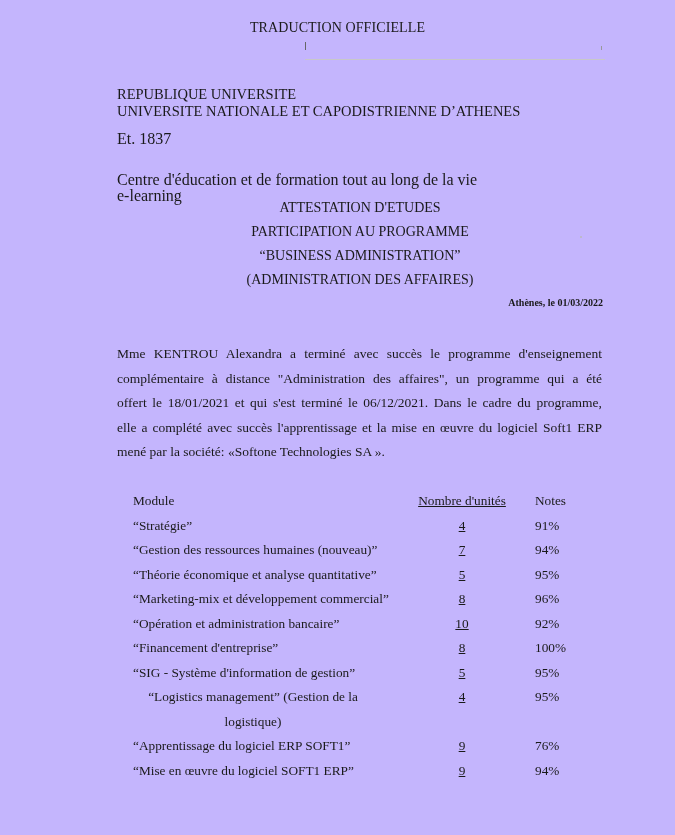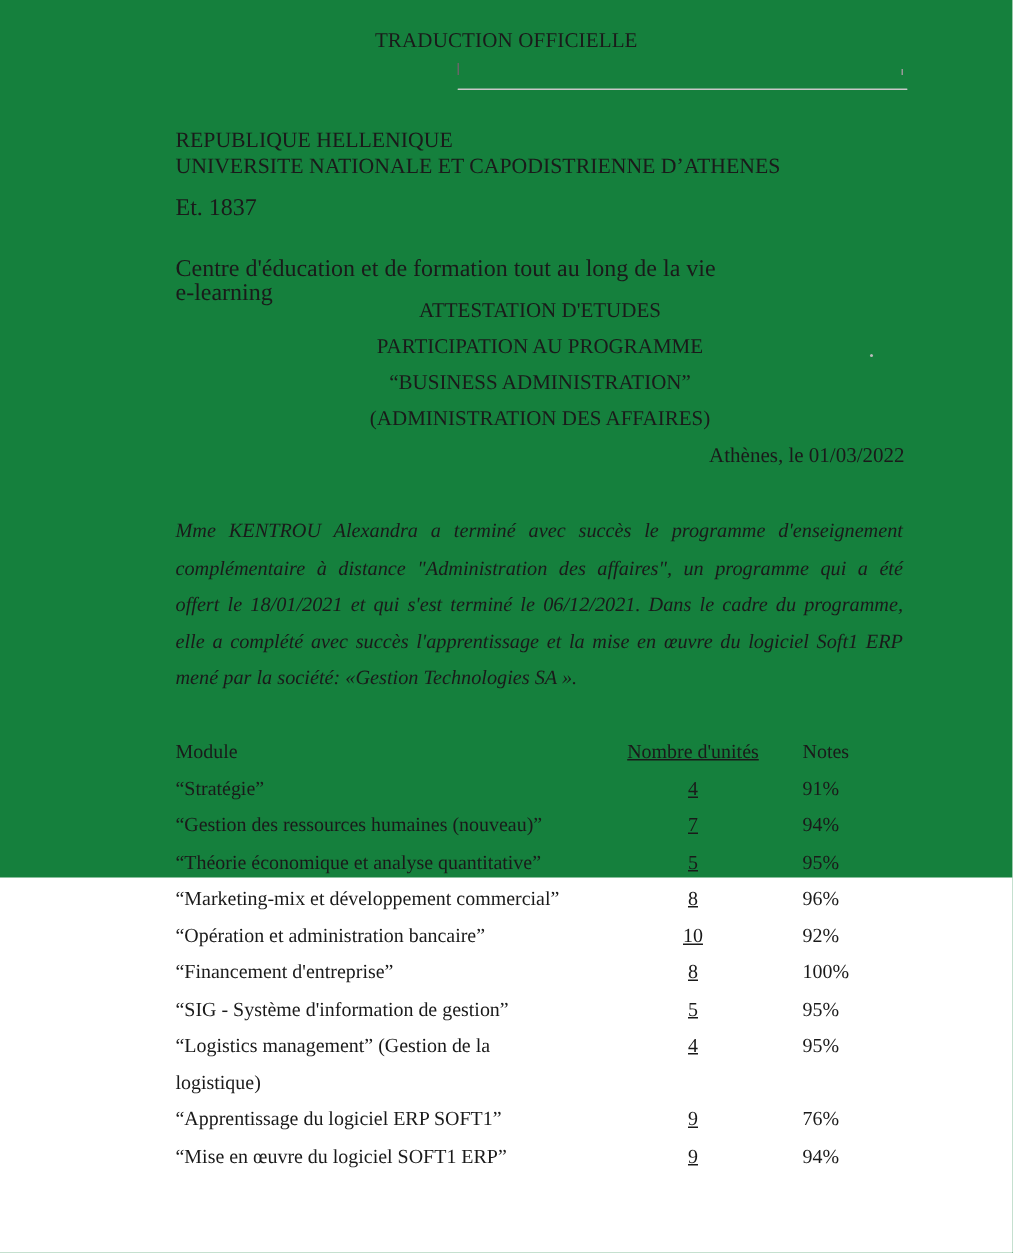--- a/index.html
+++ b/index.html
@@ -11,22 +11,22 @@
       width: 675px;
       height: 835px;
       position: relative;
       overflow: hidden;
       font-family: "Liberation Serif", "DejaVu Serif", serif;
       color: #1a1a1a;
     }
     .page {
       position: absolute;
       left: 0; top: 0;
-      width: 675px; height: 585px;
-      background: #15803d;
+      width: 675px; height: 835px;
+      background: #c4b5fd;
     }
     .abs { position: absolute; white-space: nowrap; }
     .title-top {
       top: 20px; left: 0; width: 675px;
       text-align: center;
       font-size: 14px;
       letter-spacing: 0.1px;
     }
     .stamp-line {
       position: absolute;
@@ -48,48 +48,48 @@
       left: 117px;
       font-size: 16px;
     }
     .center-title {
       left: 0; width: 720px;
       text-align: center;
       font-size: 14px;
     }
     .date-line {
       right: 72px;
-      font-size: 14px;
+      font-size: 10px;
       text-align: right;
+      font-weight: bold;
     }
     .paragraph {
       position: absolute;
       left: 117px;
       top: 342px;
       width: 485px;
       font-size: 13.5px;
       line-height: 24.5px;
       text-align: justify;
-      font-style: italic;
     }
     .paragraph span { display: block; text-align-last: justify; }
     .paragraph span.last { text-align-last: left; }
     .table {
       position: absolute;
       left: 117px;
       top: 489px;
       width: 490px;
       font-size: 13.3px;
     }
     .row {
       position: relative;
       height: 24.5px;
       line-height: 24.5px;
     }
-    .cell-module { position: absolute; left: 0; white-space: nowrap; }
+    .cell-module { position: absolute; left: 16px; white-space: nowrap; text-align: center; }
     .cell-units { position: absolute; left: 300px; width: 90px; text-align: center; text-decoration: underline; }
     .cell-notes { position: absolute; left: 418px; width: 70px; text-align: left; }
     .row.wrap { height: 49px; }
     .row.wrap .cell-module { white-space: normal; width: 240px; line-height: 24.5px; }
     .faint-dot {
       position: absolute;
       width: 2px; height: 2px;
       background: #bbb;
       border-radius: 1px;
     }
@@ -99,39 +99,39 @@
 
 <div class="page">
 
   <div class="abs title-top">TRADUCTION OFFICIELLE</div>
 
   <div class="stamp-line"></div>
   <div class="tick-mark" style="left:305px; top:42px; height:8px;"></div>
   <div class="tick-mark" style="left:601px; top:46px; height:4px; background:#999;"></div>
   <div class="faint-dot" style="left:580px; top:236px;"></div>
 
-  <div class="abs header-line" style="top:86px;">REPUBLIQUE HELLENIQUE</div>
+  <div class="abs header-line" style="top:86px;">REPUBLIQUE UNIVERSITE</div>
   <div class="abs header-line" style="top:103px;">UNIVERSITE NATIONALE ET CAPODISTRIENNE D’ATHENES</div>
   <div class="abs small-line" style="top:130px;">Et. 1837</div>
   <div class="abs small-line" style="top:171px;">Centre d'éducation et de formation tout au long de la vie</div>
   <div class="abs small-line" style="top:176px;margin-top:11px;">e-learning</div>
 
   <div class="abs center-title" style="top:200px;">ATTESTATION D'ETUDES</div>
   <div class="abs center-title" style="top:224px;">PARTICIPATION AU PROGRAMME</div>
   <div class="abs center-title" style="top:248px;">“BUSINESS ADMINISTRATION”</div>
   <div class="abs center-title" style="top:272px;">(ADMINISTRATION DES AFFAIRES)</div>
 
   <div class="abs date-line" style="top:297px;">Athènes, le 01/03/2022</div>
 
   <div class="paragraph">
     <span>Mme KENTROU Alexandra a terminé avec succès le programme d'enseignement</span>
     <span>complémentaire à distance "Administration des affaires", un programme qui a été</span>
     <span>offert le 18/01/2021 et qui s'est terminé le 06/12/2021. Dans le cadre du programme,</span>
     <span>elle a complété avec succès l'apprentissage et la mise en œuvre du logiciel Soft1 ERP</span>
-    <span class="last">mené par la société: «Gestion Technologies SA ».</span>
+    <span class="last">mené par la société: «Softone Technologies SA ».</span>
   </div>
 
   <div class="table">
     <div class="row">
       <span class="cell-module">Module</span>
       <span class="cell-units">Nombre d'unités</span>
       <span class="cell-notes">Notes</span>
     </div>
     <div class="row">
       <span class="cell-module">“Stratégie”</span>

